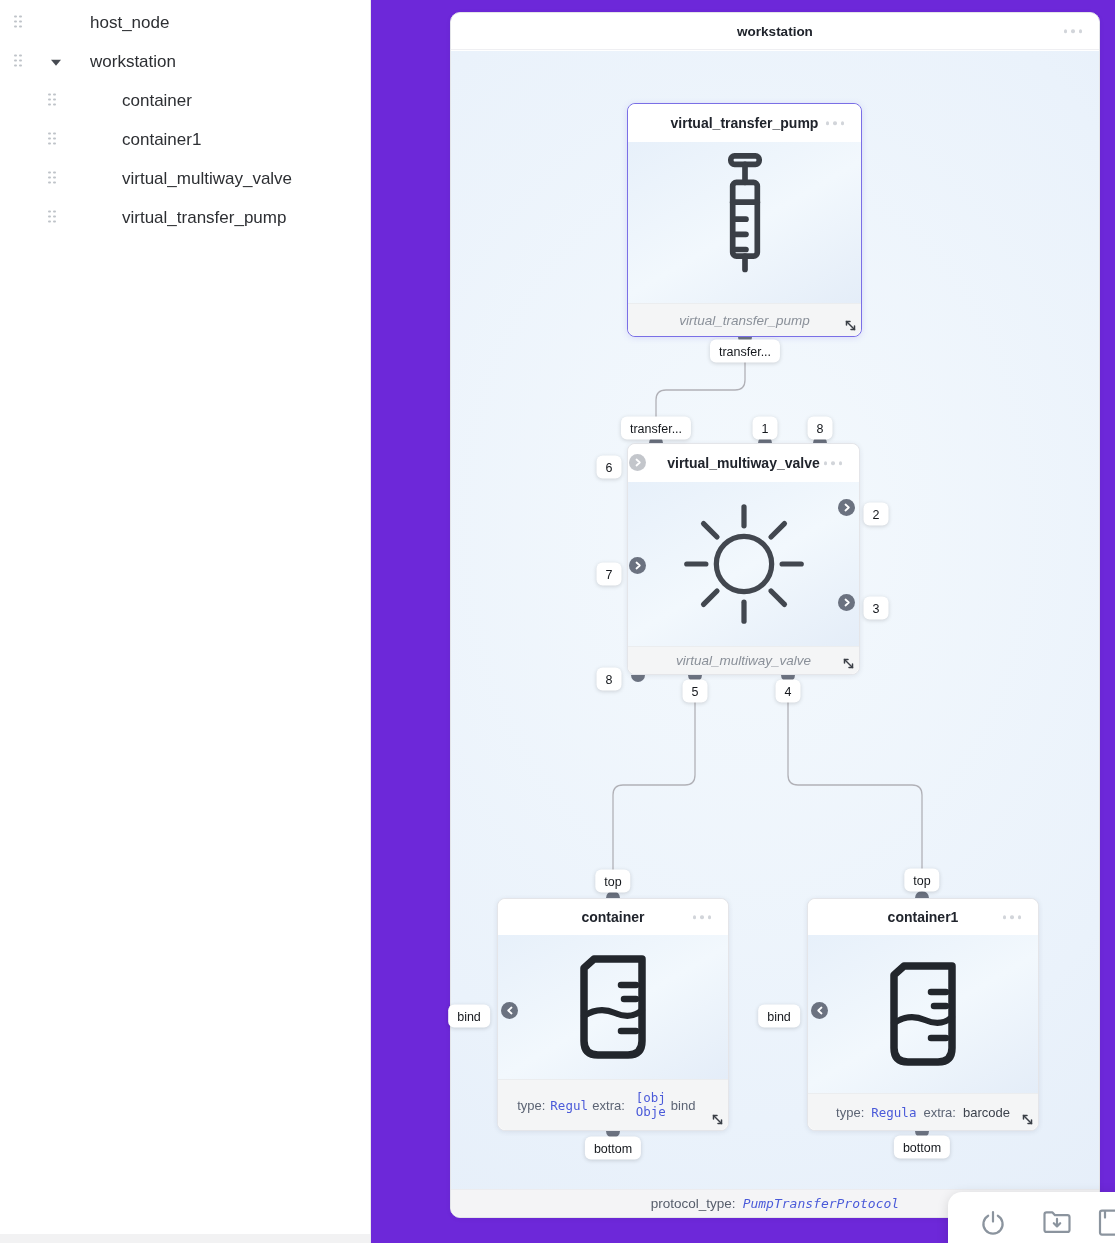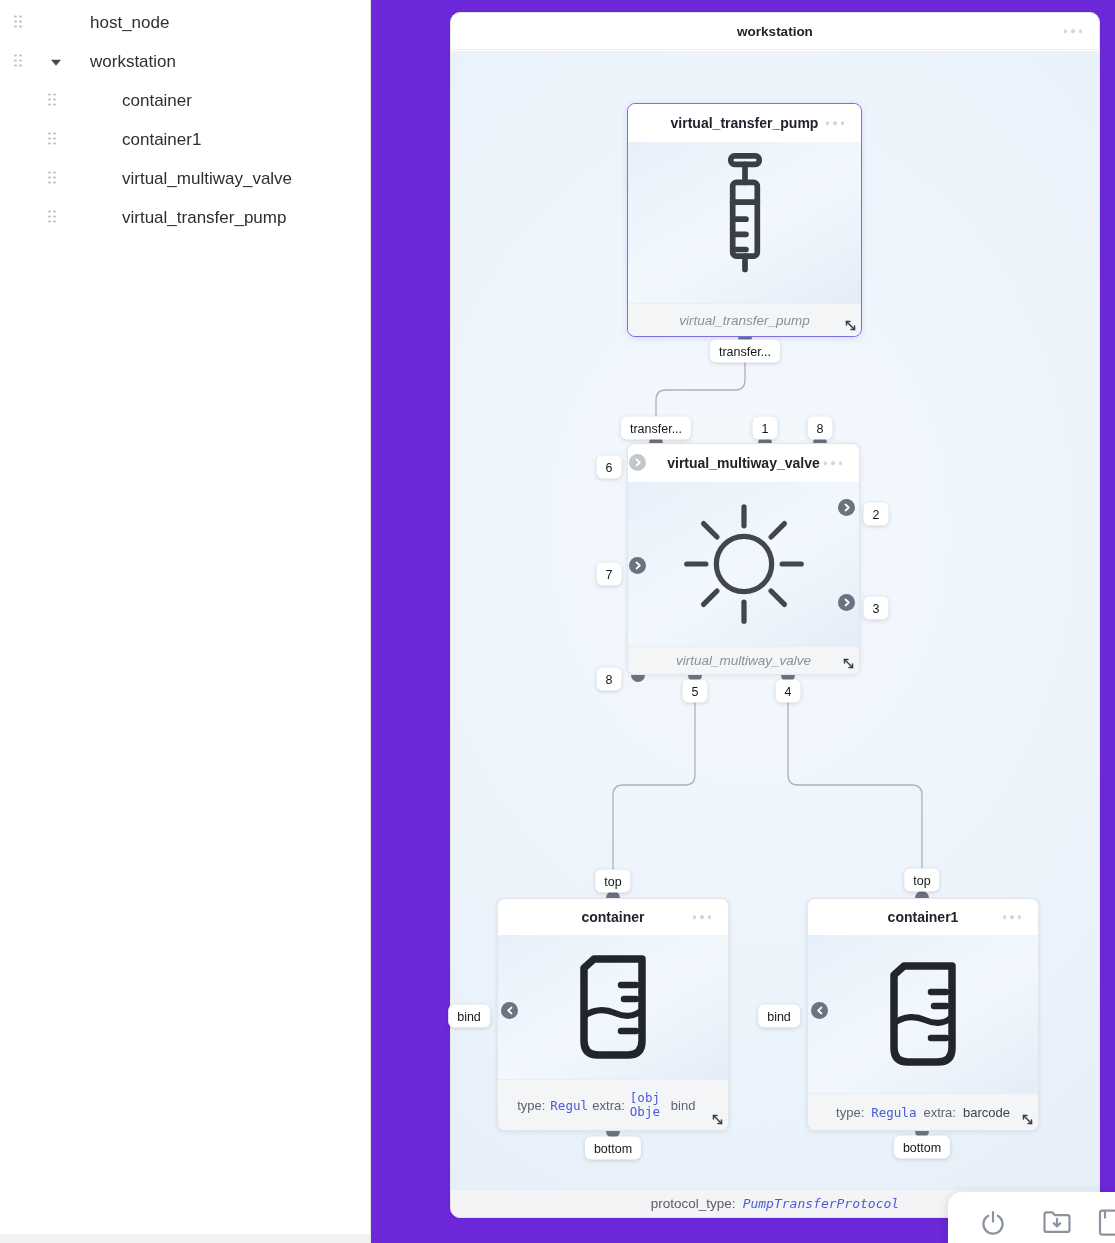--- a/index.html
+++ b/index.html
@@ -58,21 +58,21 @@
                background:linear-gradient(150deg,#e7f0fa 0%,#f2f8fd 52%,#e4edf8 100%); }
   .node-footer { position:relative; background:#f4f5f6; border-top:1px solid #ebedef;
                  border-radius:0 0 8px 8px; display:flex; align-items:center; justify-content:center; }
   .node-name { font-style:italic; color:#8a9099; font-size:13.5px; }
   .resize-handle { position:absolute; right:4px; bottom:4px; }
   .fields { display:flex; align-items:center; gap:5px; padding:0 16px; overflow:hidden;
             font-size:13px; color:#5c6474; white-space:nowrap; width:100%; justify-content:center; }
   .fields .val { font-family:"DejaVu Sans Mono",monospace; color:#4a5ad9; font-size:12.5px; }
   .clip-w { display:inline-block; overflow:hidden; white-space:nowrap; vertical-align:middle; }
   .wrap2 { display:inline-block; width:36px; white-space:normal; word-break:break-all;
-           line-height:1.15; text-align:left; }
+           line-height:1.15; text-align:right; }
   .val-dark { color:#3c424c; font-size:13px; }
 
   
   .dome { position:absolute; width:14px; height:7px; background:#6b7280; z-index:6; }
   .dome.up   { border-radius:7px 7px 0 0; }
   .dome.down { border-radius:0 0 7px 7px; }
   .pcircle { position:absolute; width:17px; height:17px; border-radius:50%; background:#6b7280;
              display:flex; align-items:center; justify-content:center; z-index:7; }
   .pcircle.dim { opacity:.4; }
   .plabel { position:absolute; transform:translate(-50%,-50%); background:#fff; border-radius:6px;

